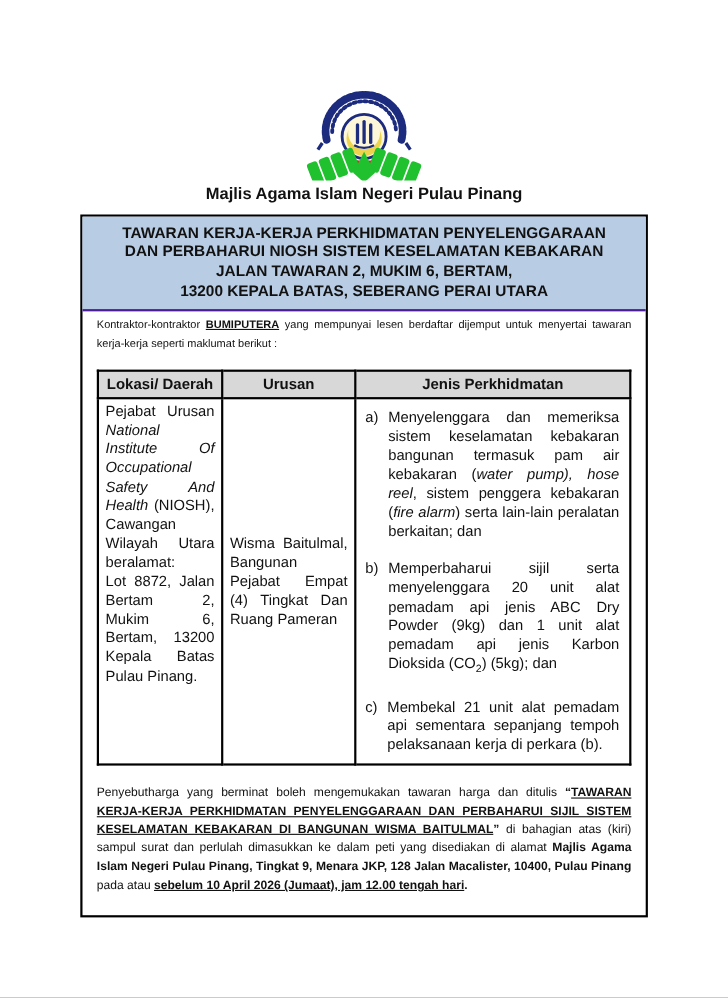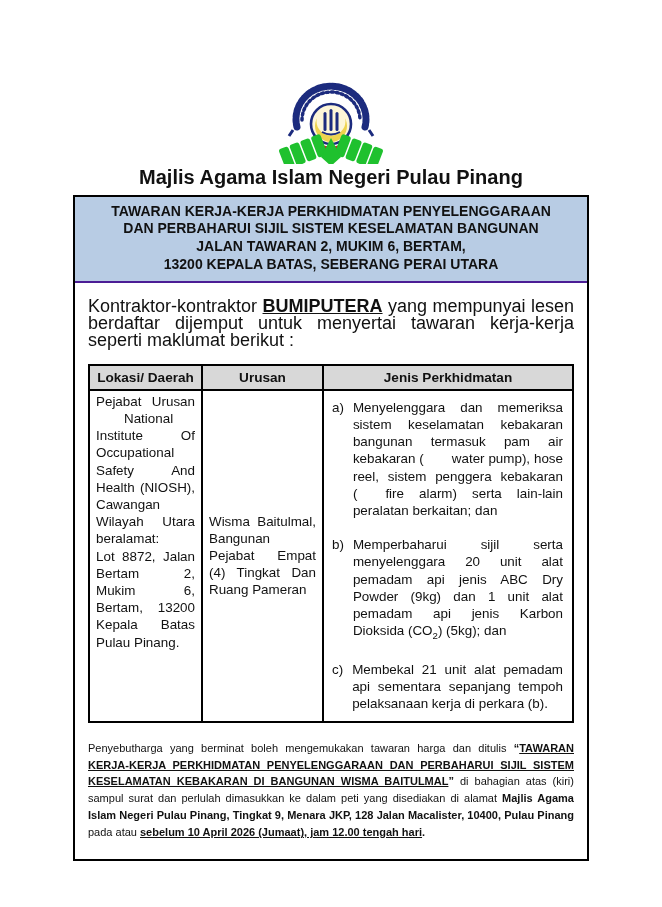--- a/index.html
+++ b/index.html
@@ -10,32 +10,32 @@
   *{margin:0;padding:0;box-sizing:border-box;}
   html,body{background:#888;}
   .page{
     width:662px;height:907px;background:#fff;margin:0 auto;position:relative;
     font-family:"Liberation Sans","DejaVu Sans",sans-serif;color:var(--ink);overflow:hidden;
   }
   .header{padding-top:72px;text-align:center;}
   .logo{display:block;margin:0 auto 5px;}
   .logo .navy{stroke:var(--logo_navy);}
   .logo .greenfill{fill:var(--logo_green);}
-  .org-name,.org-address,.org-tel{font-weight:bold;font-size:20px;line-height:16.5px;}
+  .org-name,.org-address,.org-tel{font-weight:bold;font-size:15px;line-height:16.5px;}
   .doc-box{
     width:516px;margin:9px auto 0;border:2px solid #000;
   }
   .title-block{
     background:var(--title_bg);border-bottom:2px solid #4c1d95;
     text-align:center;font-weight:bold;font-size:14px;line-height:17.8px;
     padding:6px 10px 7px;
   }
   .doc-body{padding:0 13px 18px;}
-  .intro{margin-top:15px;font-size:18px;line-height:17px;text-align:justify;}
-  .seg-i{margin-left:28px;}
+  .intro{margin-top:4px;font-size:10px;line-height:17px;text-align:justify;}
+  .seg-i{font-style:italic;}
   .seg-b{font-weight:bold;}
   .seg-bu{font-weight:bold;text-decoration:underline;}
   .seg-sub{vertical-align:sub;font-size:0.72em;}
   table.notice{width:100%;margin-top:15px;border-collapse:collapse;font-size:13.4px;}
   table.notice th,table.notice td{border:2px solid #000;}
   table.notice th{
     background:var(--table_header_bg);font-weight:bold;text-align:center;
     padding:4px 3px;font-size:13.6px;
   }
   .col-loc{width:113px;}
@@ -87,21 +87,21 @@
       </g>
       <path d="M60,66 L50,85 L60,94 L70,85 Z" class="greenfill"></path>
     </svg>
     <div class="org-name">Majlis Agama Islam Negeri Pulau Pinang</div>
   </div>
 
   <div class="doc-box">
 
     <div class="title-block">
       <div>TAWARAN KERJA-KERJA PERKHIDMATAN PENYELENGGARAAN</div>
-      <div>DAN PERBAHARUI SIJIL SISTEM KESELAMATAN BANGUNAN</div>
+      <div>DAN PERBAHARUI NIOSH SISTEM KESELAMATAN KEBAKARAN</div>
       <div>JALAN TAWARAN 2, MUKIM 6, BERTAM,</div>
       <div>13200 KEPALA BATAS, SEBERANG PERAI UTARA</div>
     </div>
 
     <div class="doc-body">
 
       <p class="intro"><span>Kontraktor-kontraktor </span><span class="seg-bu">BUMIPUTERA</span><span> yang mempunyai lesen berdaftar dijemput untuk menyertai tawaran kerja-kerja seperti maklumat berikut :</span></p>
 
       <table class="notice">
         <colgroup>

